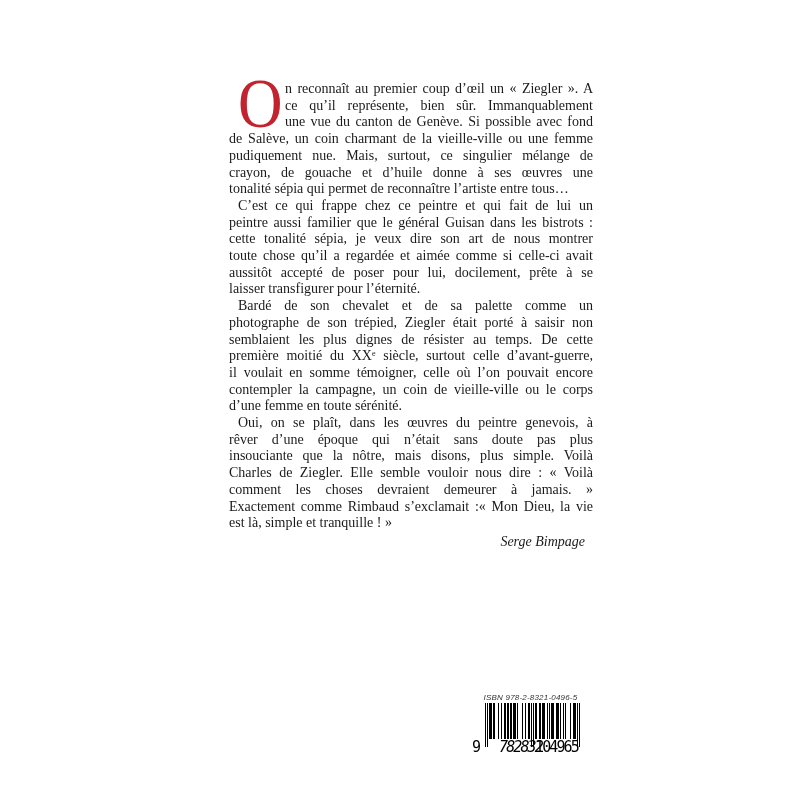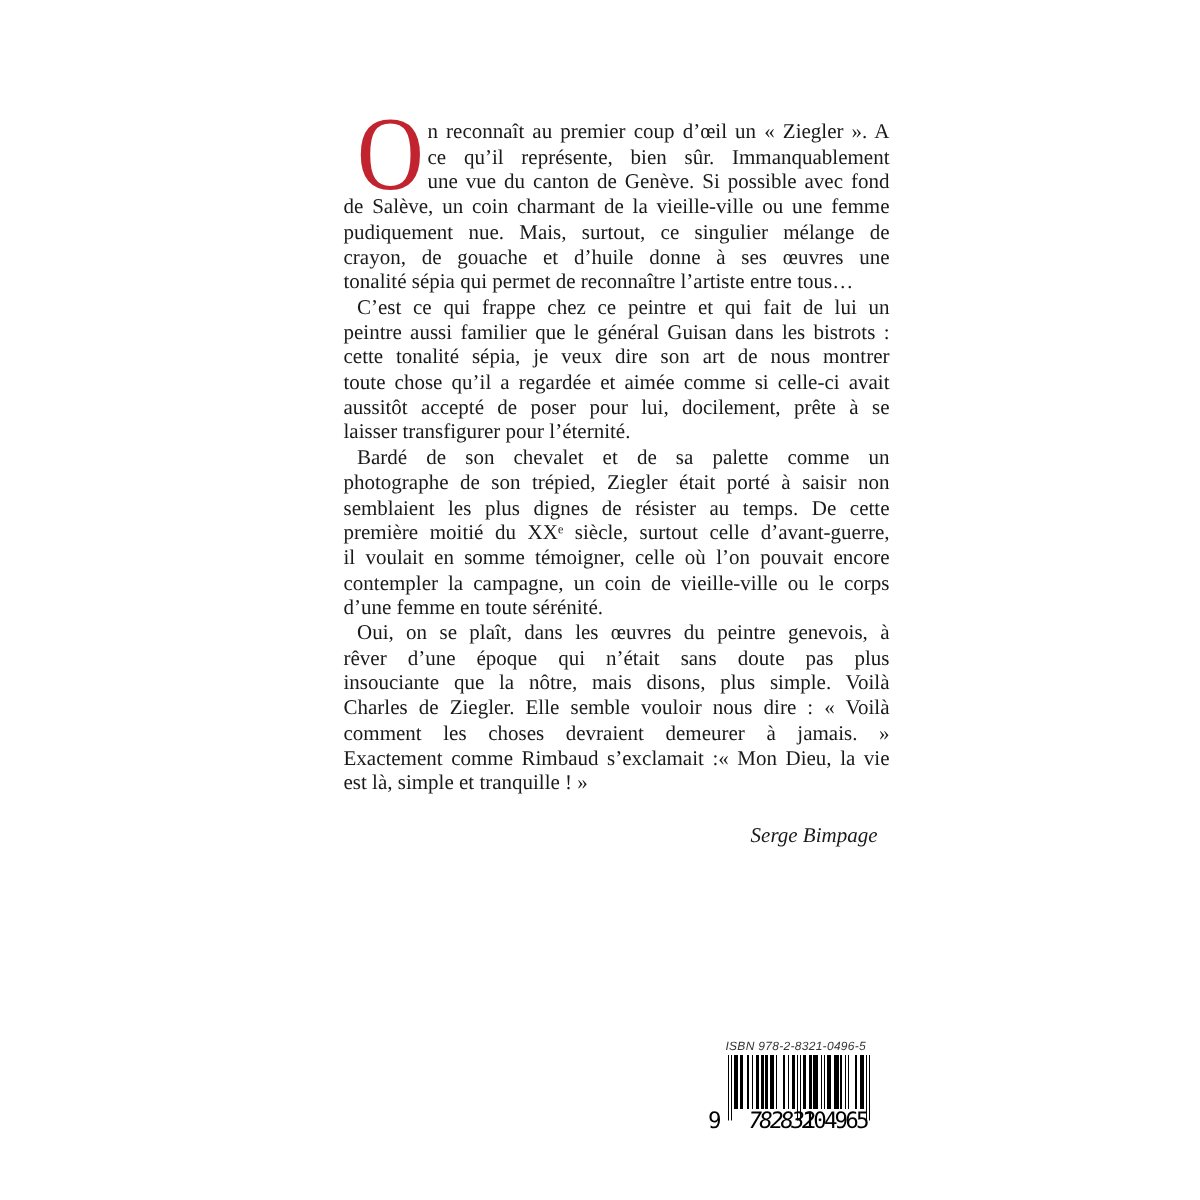--- a/index.html
+++ b/index.html
@@ -27,21 +27,21 @@
   .para{margin:0;padding:0;}
   .line{
     text-align:justify;
     text-align-last:justify;
     white-space:normal;
   }
   .line.last{text-align-last:left;}
   .line.indent{text-indent:9px;}
   .line.after-cap{padding-left:56px;}
   .signature{
-    margin-top:18px;
+    margin-top:2px;
     text-align:right;
     padding-right:8px;
     font-style:italic;
     font-size:14px;
     line-height:16.7px;
   }
   .barcode-block{
     position:absolute;
     left:470px;top:693px;width:118px;
   }

